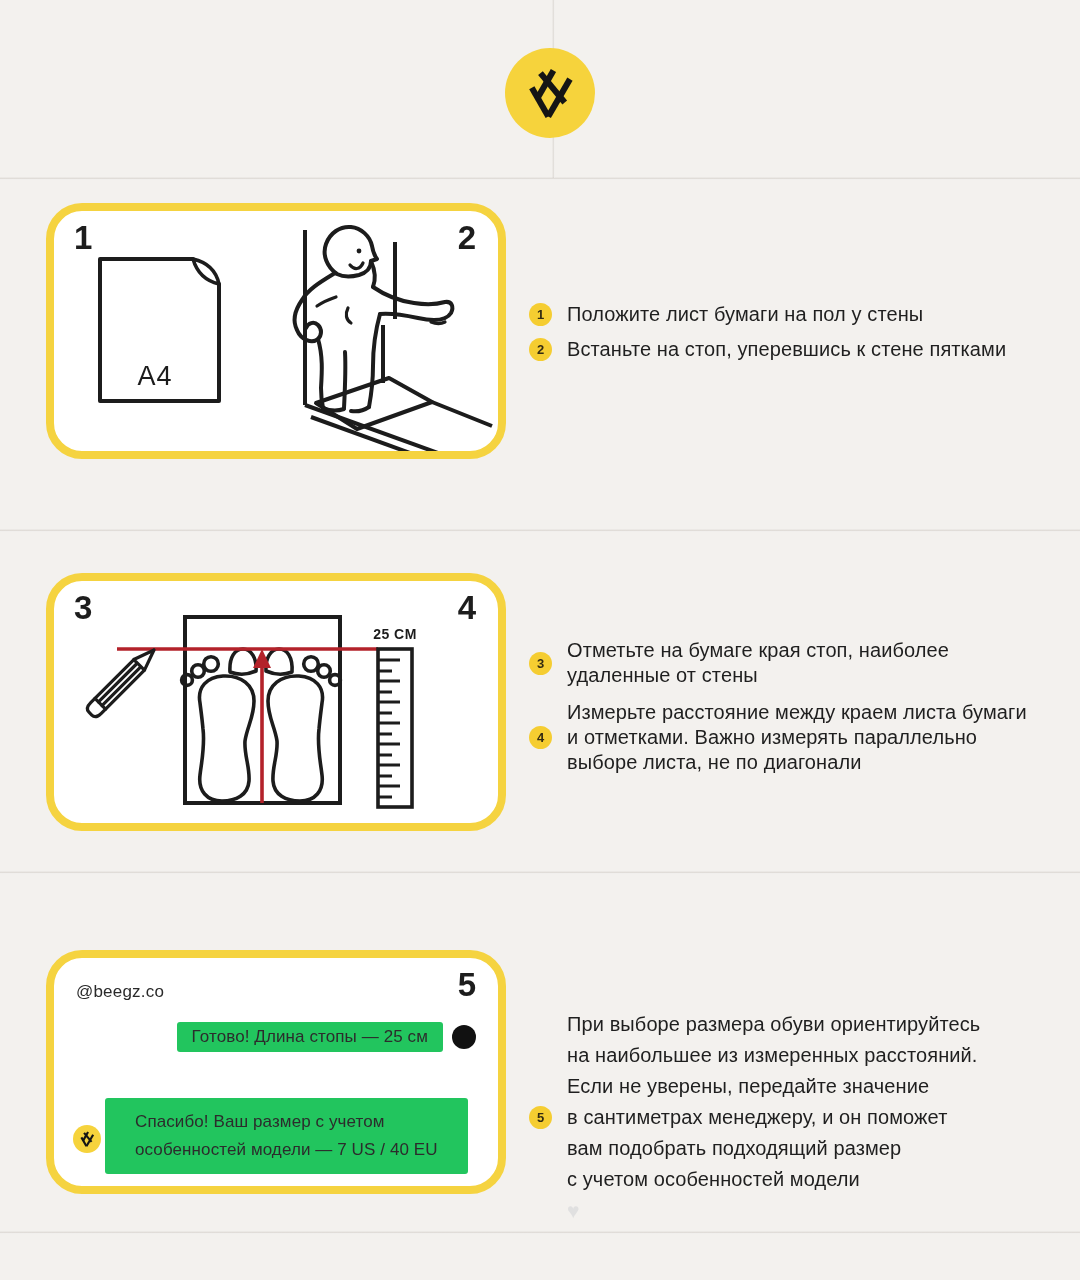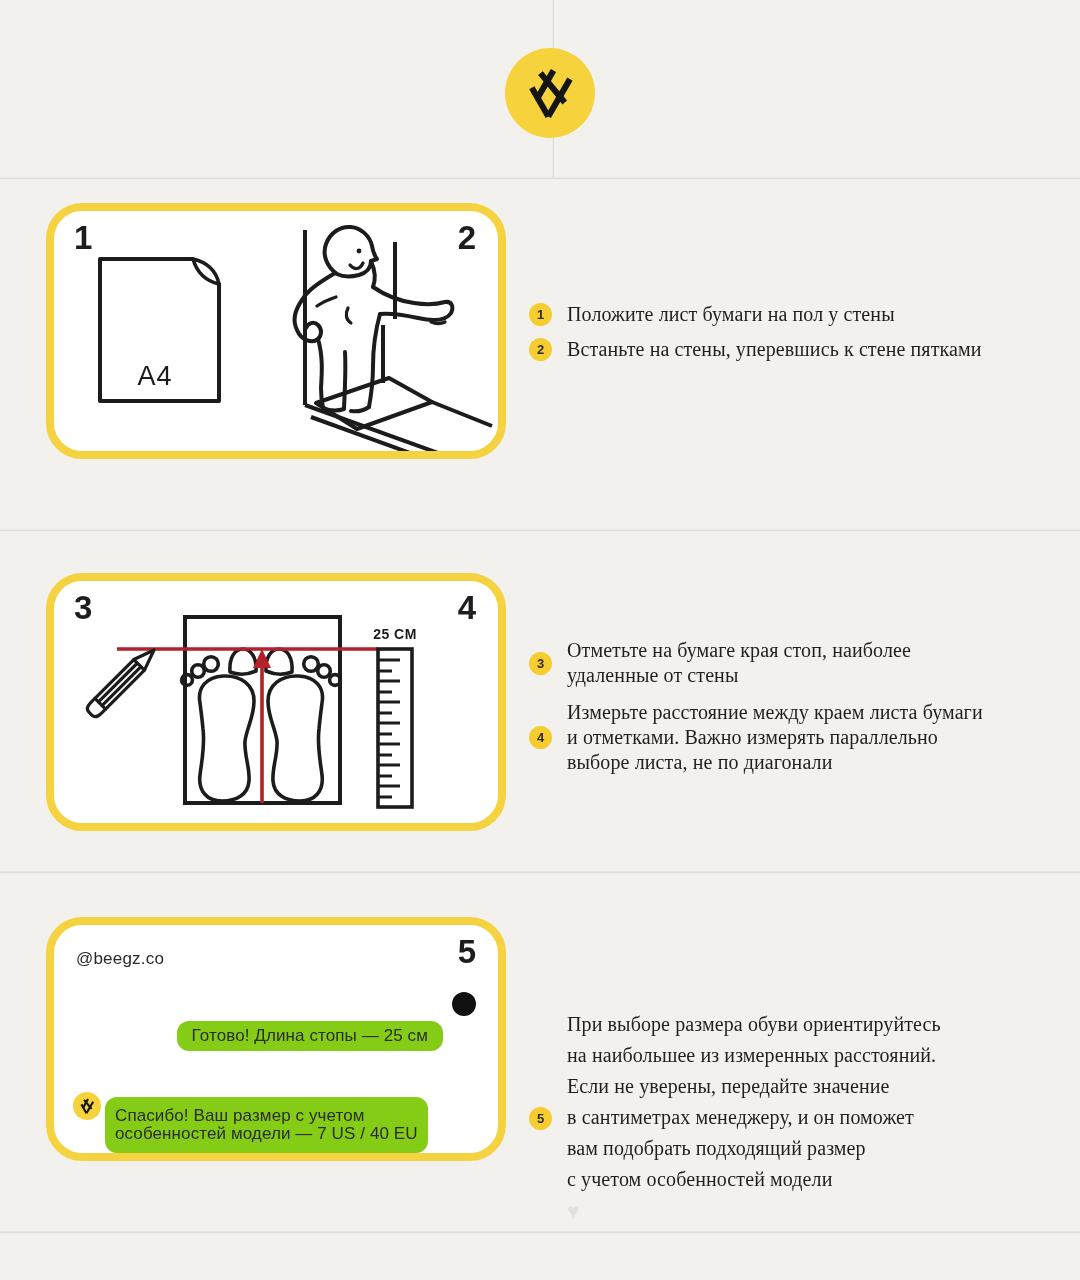--- a/index.html
+++ b/index.html
@@ -20,51 +20,50 @@
     border-radius:50%; background:#f6d33c;
     display:flex; align-items:center; justify-content:center;
   }
 
   .panel{
     position:absolute; left:46px; width:460px; box-sizing:border-box;
     background:#ffffff; border:8px solid #f5d340; border-radius:36px;
   }
   #panel1{top:203px; height:256px;}
   #panel2{top:573px; height:258px;}
-  #panel3{top:917px; height:244px;}
+  #panel3{top:950px; height:244px;}
   .corner-num{position:absolute; font-size:33px; font-weight:700; color:#1d1d1d; line-height:1;}
   .cn-left{left:20px; top:10px;}
   .cn-right{right:22px; top:10px;}
   .panel-art{position:absolute; left:0; top:0;}
 
   .handle{position:absolute; left:22px; top:24px; font-size:17px; color:#2a2a2a; letter-spacing:0.2px;}
 
   .bubble{
-    position:absolute; background:#84cc16; border-radius:12px;
+    position:absolute; background:#22c55e; border-radius:3px;
     font-size:17px; color:#2c2c2c; letter-spacing:0.1px;
     white-space:pre-line;
-    margin-top:32px;
   }
   .bubble.right{right:55px; top:64px; line-height:30px; padding:0 15px;}
-  .bubble.left{left:51px; top:140px; line-height:18px; padding:10px 10px;}
+  .bubble.left{left:51px; top:140px; line-height:28px; padding:10px 30px;}
   .dot-avatar{position:absolute; right:22px; top:67px; width:24px; height:24px; border-radius:50%; background:#111;}
   .bee-avatar{
     position:absolute; left:19px; top:167px; width:28px; height:28px; border-radius:50%;
     background:#f6d33c; display:flex; align-items:center; justify-content:center;
   }
 
   .step{position:absolute; left:529px; display:flex; align-items:center; gap:15px;}
   .badge{
     width:23px; height:23px; border-radius:50%; background:#f5cd31; flex-shrink:0;
     display:flex; align-items:center; justify-content:center;
     font-size:13px; font-weight:700; color:#332b12;
   }
   .step-text{
     font-size:20px; line-height:25px; color:#1f1f1f;
-    white-space:pre-line; letter-spacing:0.1px;font-family:Liberation Serif, serif;
+    white-space:pre-line; letter-spacing:0.1px;
   }
   #step1 .step-text,#step2 .step-text{line-height:24px;}
   #step5 .step-text{line-height:31px;}
   .heart{color:#e0e0e0; font-size:21px; vertical-align:-1px;}
 </style>
 </head>
 <body>
 
 <div class="page">
 
@@ -190,21 +189,21 @@
       </svg>
     </div>
   </div>
 
   <div class="step" id="step1" style="top:302px">
     <div class="badge">1</div>
     <div class="step-text"><span>Положите лист бумаги на пол у стены</span></div>
   </div>
   <div class="step" id="step2" style="top:337px">
     <div class="badge">2</div>
-    <div class="step-text"><span>Встаньте на стены, уперевшись к стене пятками</span></div>
+    <div class="step-text"><span>Встаньте на стоп, уперевшись к стене пятками</span></div>
   </div>
   <div class="step" id="step3" style="top:638px">
     <div class="badge">3</div>
     <div class="step-text"><span>Отметьте на бумаге края стоп, наиболее
 удаленные от стены</span></div>
   </div>
   <div class="step" id="step4" style="top:700px">
     <div class="badge">4</div>
     <div class="step-text"><span>Измерьте расстояние между краем листа бумаги
 и отметками. Важно измерять параллельно

